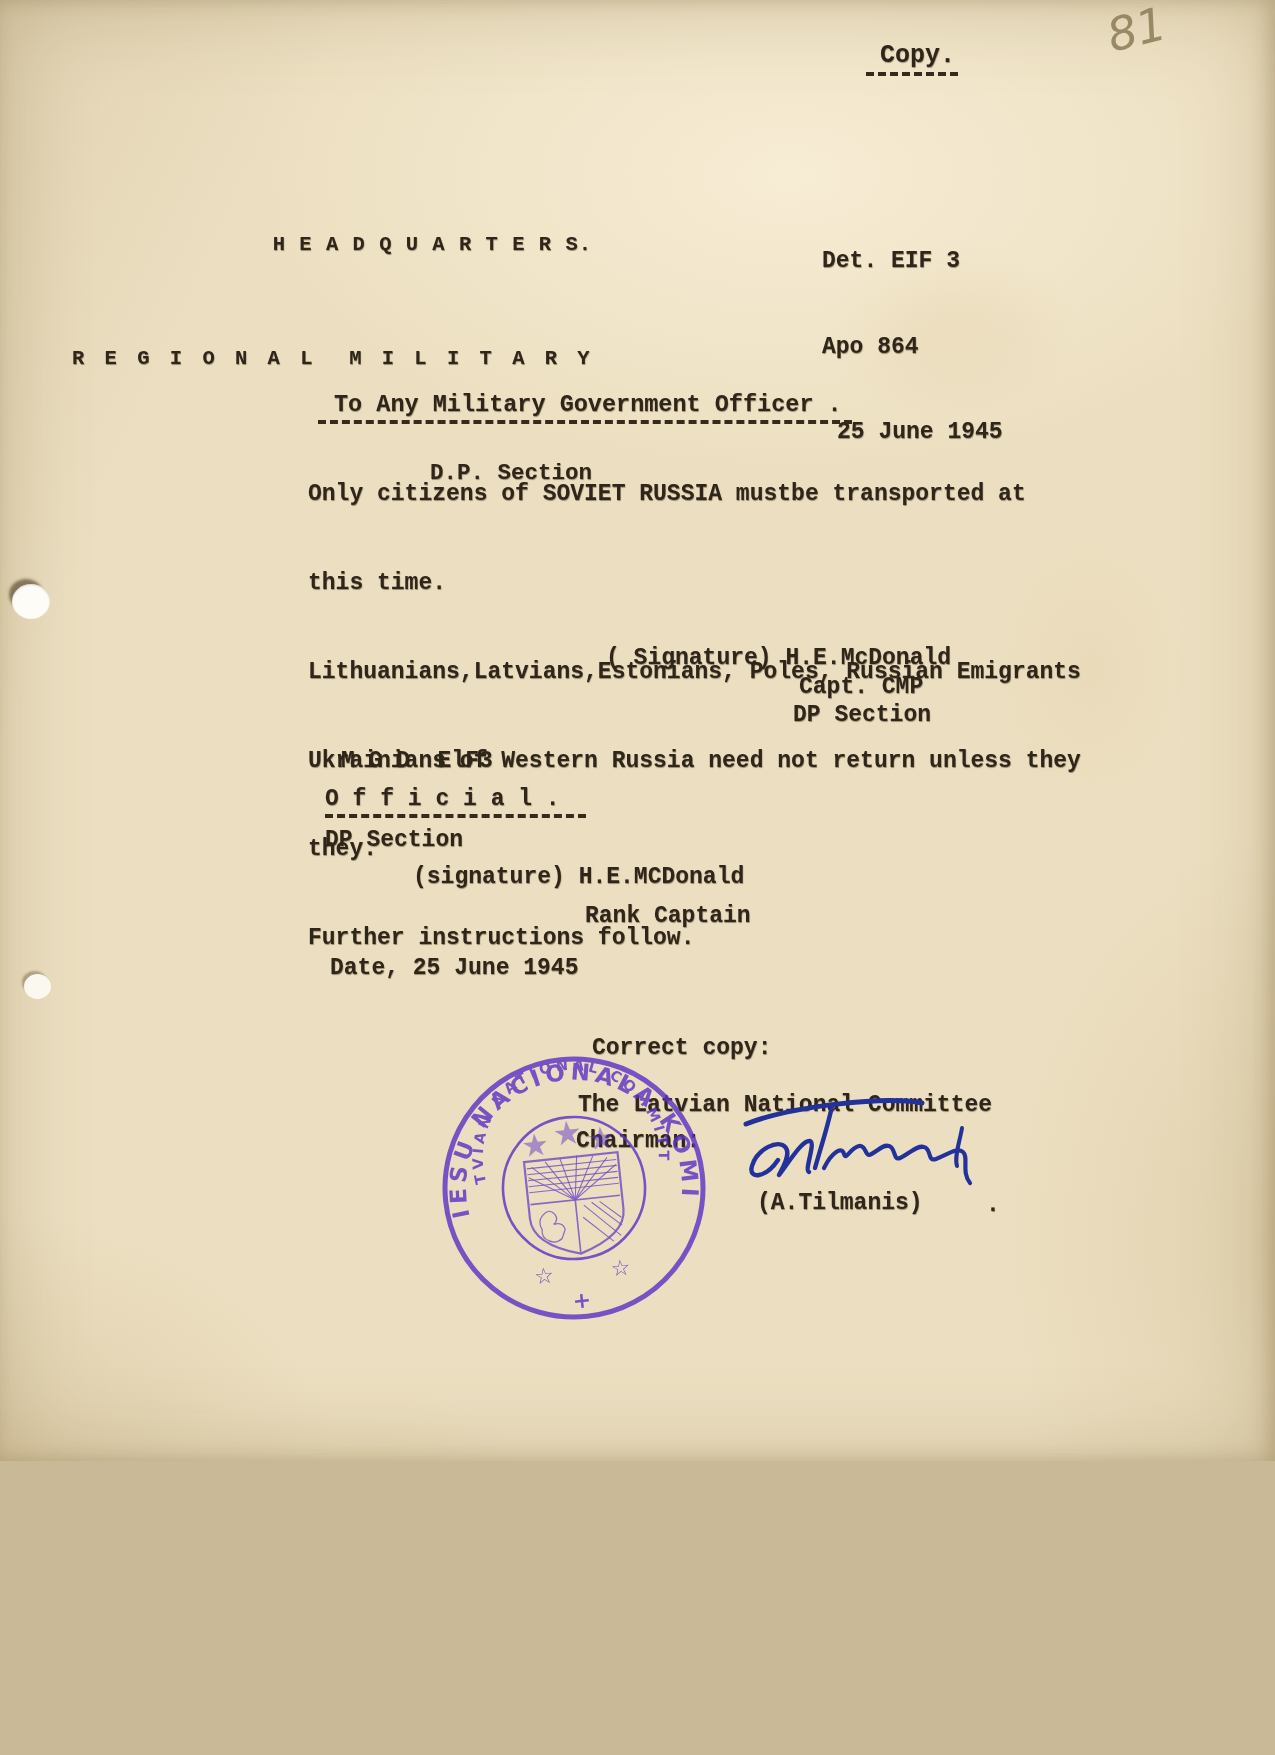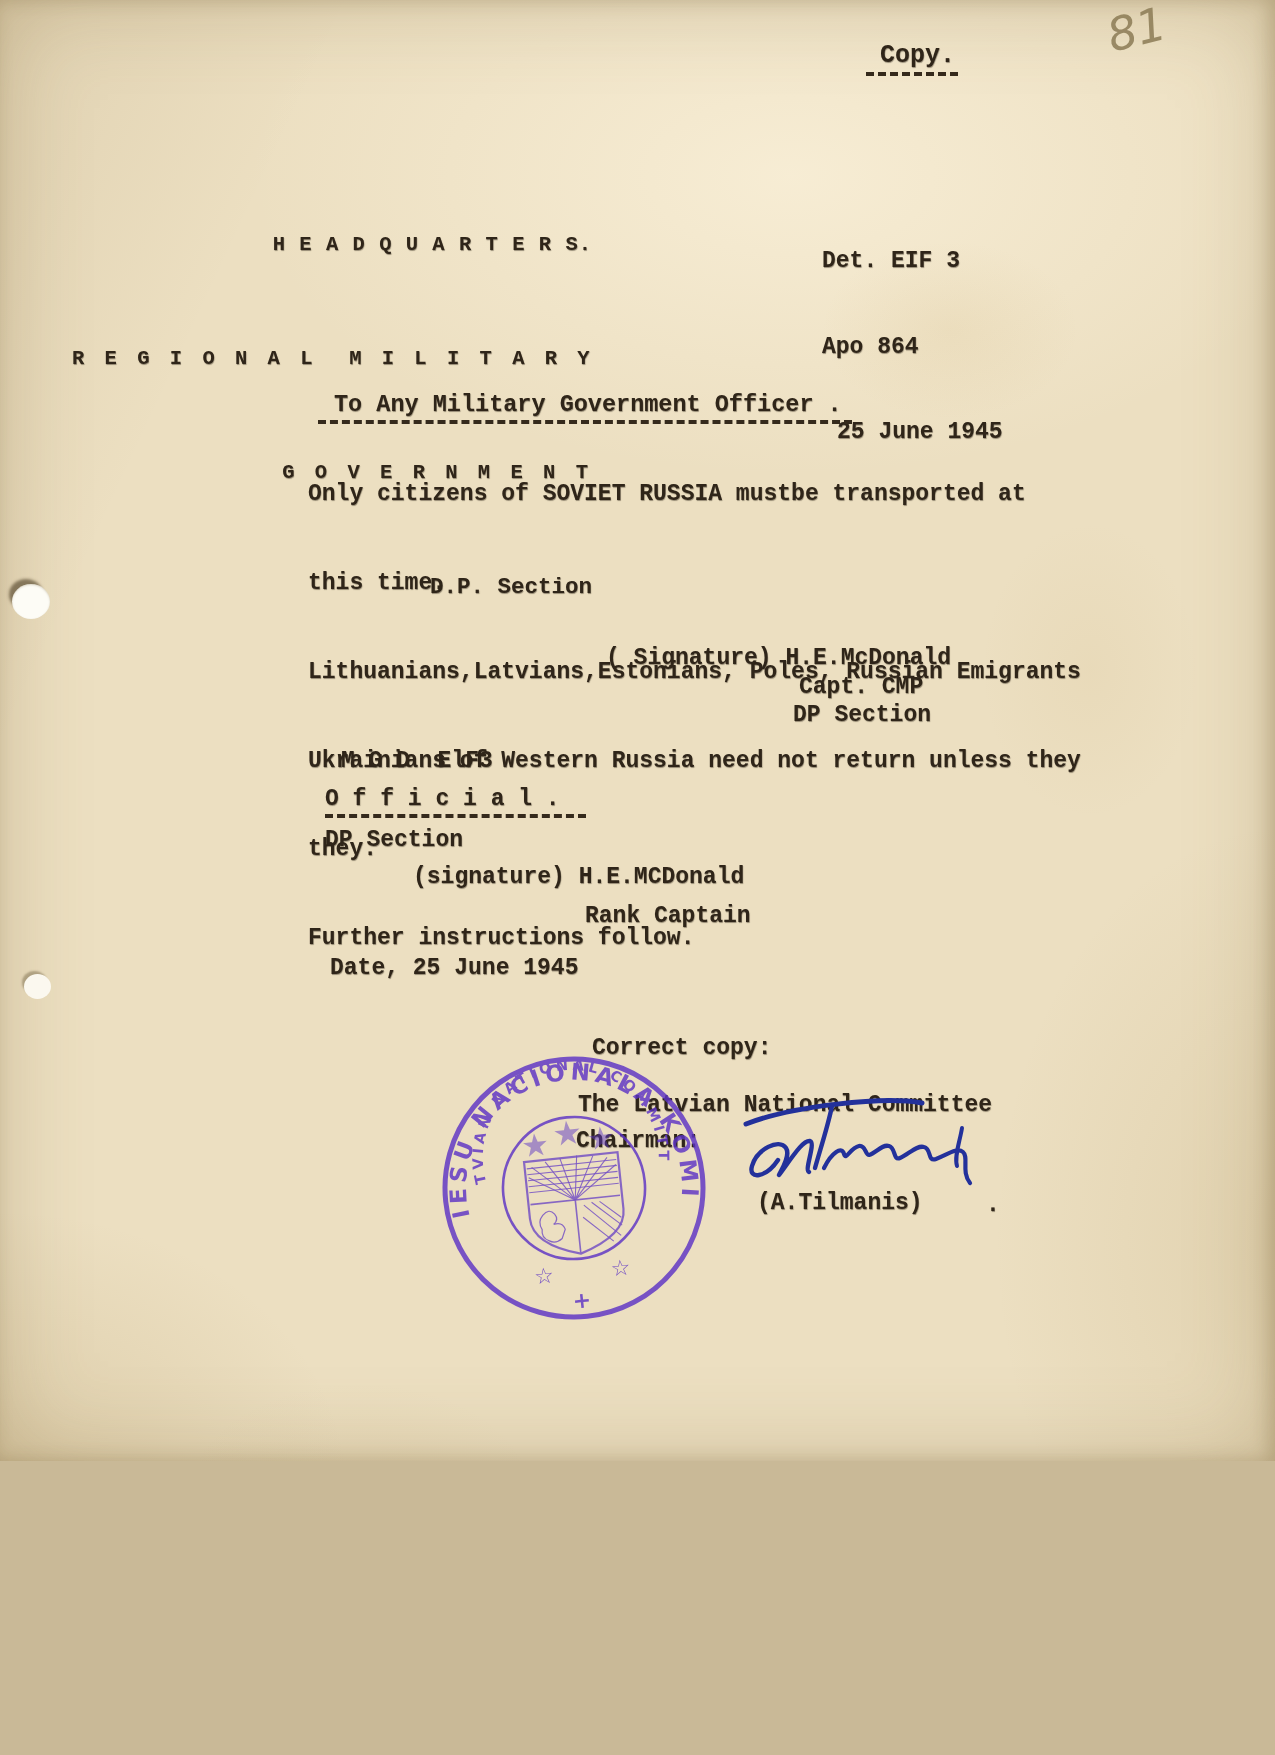--- a/index.html
+++ b/index.html
@@ -34,21 +34,20 @@
 
   <div class="stain" style="left:820px;top:240px;width:260px;height:180px;background:radial-gradient(ellipse,rgba(190,156,88,.10),rgba(190,156,88,0) 70%);"></div>
   <div class="stain" style="left:180px;top:1380px;width:360px;height:240px;background:radial-gradient(ellipse,rgba(176,146,82,.08),rgba(176,146,82,0) 70%);"></div>
   <div class="stain" style="left:980px;top:520px;width:220px;height:300px;background:radial-gradient(ellipse,rgba(186,152,86,.07),rgba(186,152,86,0) 70%);"></div>
 
   <div class="tw" style="left:866px;top:42px;font-size:25px;"><span class="dash-u" style="padding-left:14px;padding-right:3px;">Copy.</span></div>
 
   <div class="tw hdr">
     <div>H E A D Q U A R T E R S.</div>
     <div style="letter-spacing:4px;">R E G I O N A L  M I L I T A R Y</div>
-    <div style="letter-spacing:4px;">G O V E R N M E N T</div>
     <div class="normal">D.P. Section</div>
   </div>
 
   <div class="tw" style="left:822px;top:190px;line-height:28.5px;">
     <div>Det. EIF 3</div>
     <div>Apo 864</div>
     <div style="margin-left:15px;">25 June 1945</div>
   </div>
 
   <div class="tw" style="left:318px;top:392px;font-size:23.5px;"><span class="dash-u" style="padding-left:16px;padding-right:10px;">To Any Military Government Officer .</span></div>

